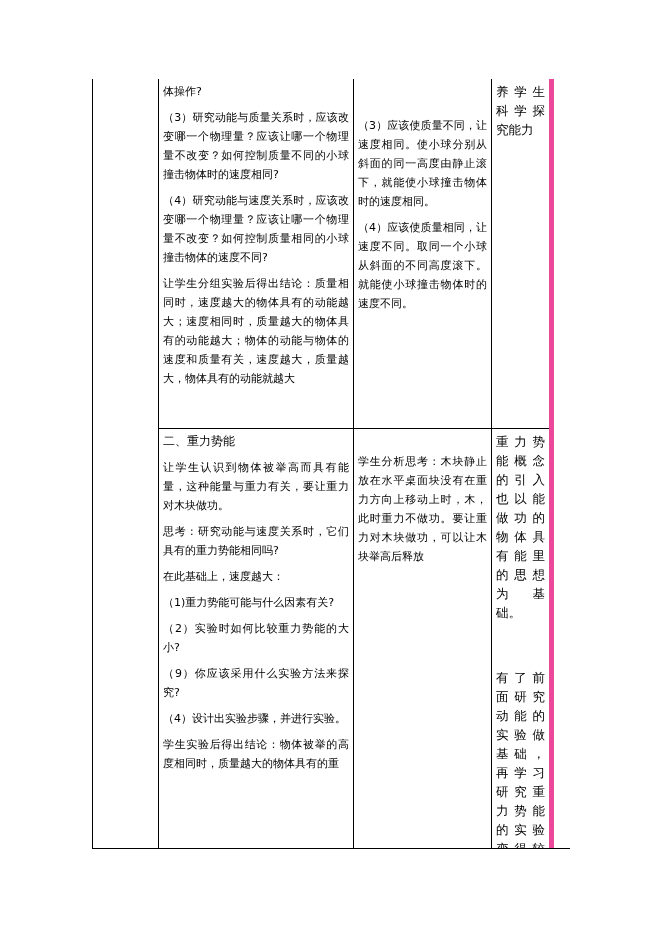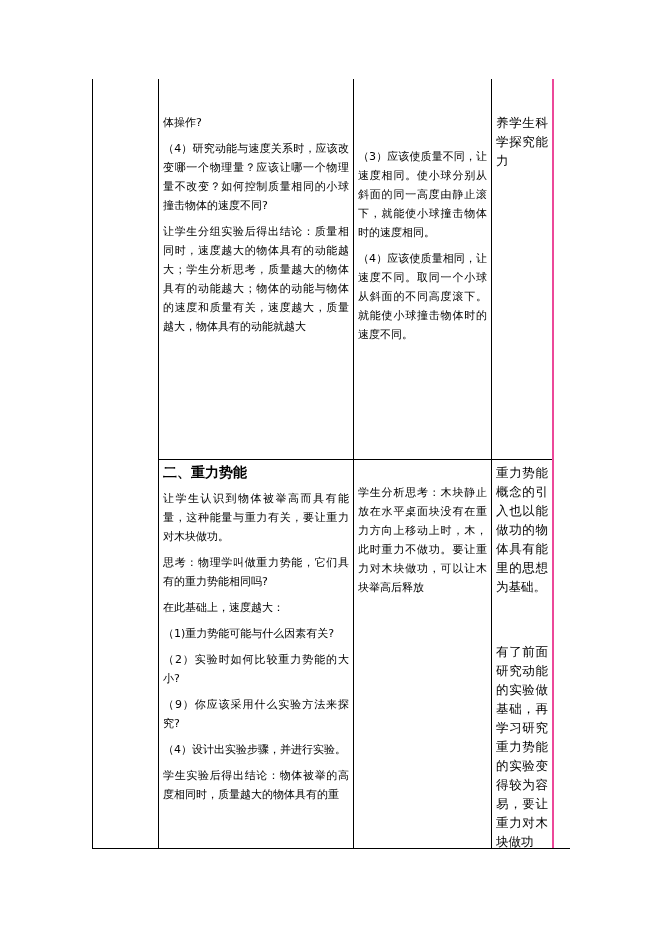--- a/index.html
+++ b/index.html
@@ -28,60 +28,61 @@
   .col {
     box-sizing: border-box;
     border-left: 1px solid #000;
     display: flex;
     flex-direction: column;
     height: 100%;
   }
   .col-empty  { width: 66px; }
   .col-proc   { width: 195px; }
   .col-stud   { width: 138px; }
-  .col-intent { width: 63px; border-right: 2px solid #ec4899; }
+  .col-intent { width: 63px; border-right: 5px solid #ec4899; }
 
   .cell {
     box-sizing: border-box;
     padding: 3px 4px;
     overflow: hidden;
     font-size: 11px;
     line-height: 19px;
     text-align: justify;
     color: #000;
   }
-  .row1 { height: 349px; flex: none; margin-top: 31px; }
+  .row1 { height: 349px; flex: none; }
   .row2 { flex: 1; border-top: 1px solid #000; }
 
   .cell p { margin: 0 0 7px 0; }
-  .heading { font-weight: bold; font-size: 14px; }
+  .heading { font-weight: normal; font-size: 12px; }
 
   .pt-stud-r1 { padding-top: 37px; }
   .pt-stud-r2 { padding-top: 23px; }
 
   .col-intent .cell { font-size: 12.5px; line-height: 19px; }
   .gap-above { margin-top: 46px !important; }
 </style>
 </head>
 <body>
 
 <div class="doc-table">
 
   <div class="col col-empty"></div>
 
   <div class="col col-proc">
     <div class="cell row1">
       <p>体操作?</p>
+      <p>（3）研究动能与质量关系时，应该改变哪一个物理量？应该让哪一个物理量不改变？如何控制质量不同的小球撞击物体时的速度相同?</p>
       <p>（4）研究动能与速度关系时，应该改变哪一个物理量？应该让哪一个物理量不改变？如何控制质量相同的小球撞击物体的速度不同?</p>
-      <p>让学生分组实验后得出结论：质量相同时，速度越大的物体具有的动能越大；学生分析思考，质量越大的物体具有的动能越大；物体的动能与物体的速度和质量有关，速度越大，质量越大，物体具有的动能就越大</p>
+      <p>让学生分组实验后得出结论：质量相同时，速度越大的物体具有的动能越大；速度相同时，质量越大的物体具有的动能越大；物体的动能与物体的速度和质量有关，速度越大，质量越大，物体具有的动能就越大</p>
     </div>
     <div class="cell row2">
       <p class="heading">二、重力势能</p>
       <p>让学生认识到物体被举高而具有能量，这种能量与重力有关，要让重力对木块做功。</p>
-      <p>思考：物理学叫做重力势能，它们具有的重力势能相同吗?</p>
+      <p>思考：研究动能与速度关系时，它们具有的重力势能相同吗?</p>
       <p>在此基础上，速度越大：</p>
       <p>（1)重力势能可能与什么因素有关?</p>
       <p>（2）实验时如何比较重力势能的大小?</p>
       <p>（9）你应该采用什么实验方法来探究?</p>
       <p>（4）设计出实验步骤，并进行实验。</p>
       <p>学生实验后得出结论：物体被举的高度相同时，质量越大的物体具有的重</p>
     </div>
   </div>
 
   <div class="col col-stud">

